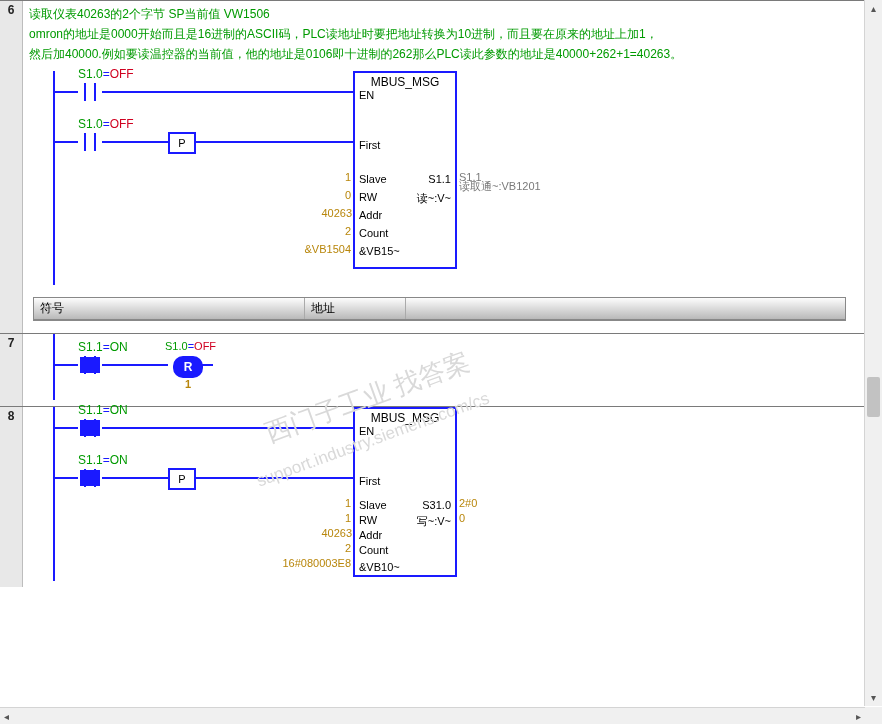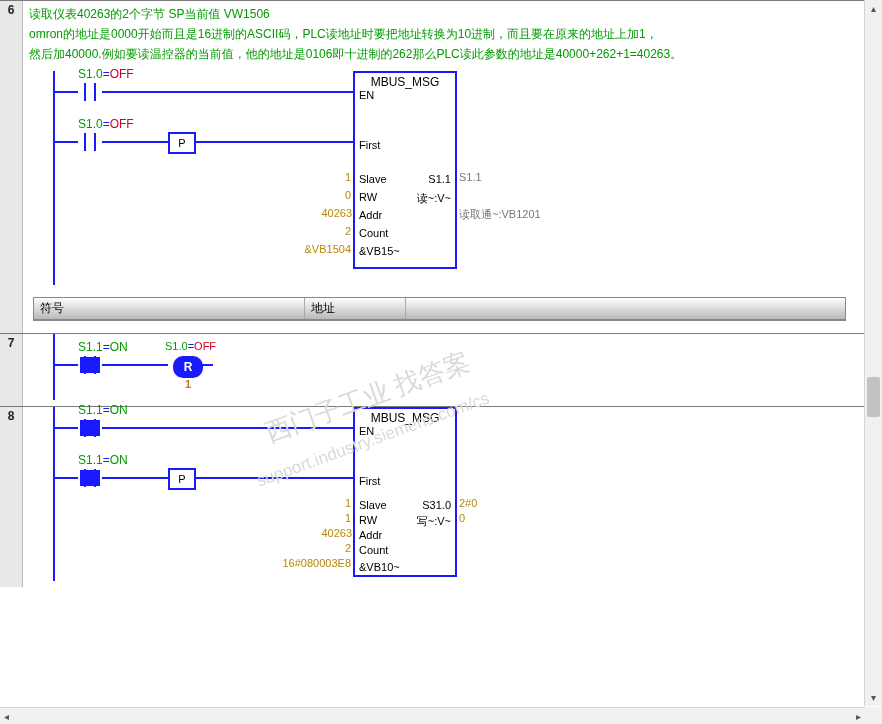--- a/index.html
+++ b/index.html
@@ -97,21 +97,21 @@
             <div class="pin left" style="top:136px">Addr</div>
             <div class="pin left" style="top:154px">Count</div>
             <div class="pin left" style="top:172px">&amp;VB15~</div>
           </div>
           <div class="extlabel gold" style="left:316px;top:100px;text-align:right;width:12px">1</div>
           <div class="extlabel gold" style="left:316px;top:118px;text-align:right;width:12px">0</div>
           <div class="extlabel gold" style="left:289px;top:136px;text-align:right;width:40px">40263</div>
           <div class="extlabel gold" style="left:316px;top:154px;text-align:right;width:12px">2</div>
           <div class="extlabel gold" style="left:276px;top:172px;text-align:right;width:52px">&amp;VB1504</div>
           <div class="extlabel grey" style="left:436px;top:100px">S1.1</div>
-          <div class="extlabel grey" style="left:436px;top:136px">读取通~:VB1201</div>
+          <div class="extlabel grey" style="left:436px;top:108px">读取通~:VB1201</div>
         </div>
 
         <div class="symtable">
           <div class="hdr">
             <div class="cell c1">符号</div>
             <div class="cell c2">地址</div>
           </div>
         </div>
       </div>
     </div>

